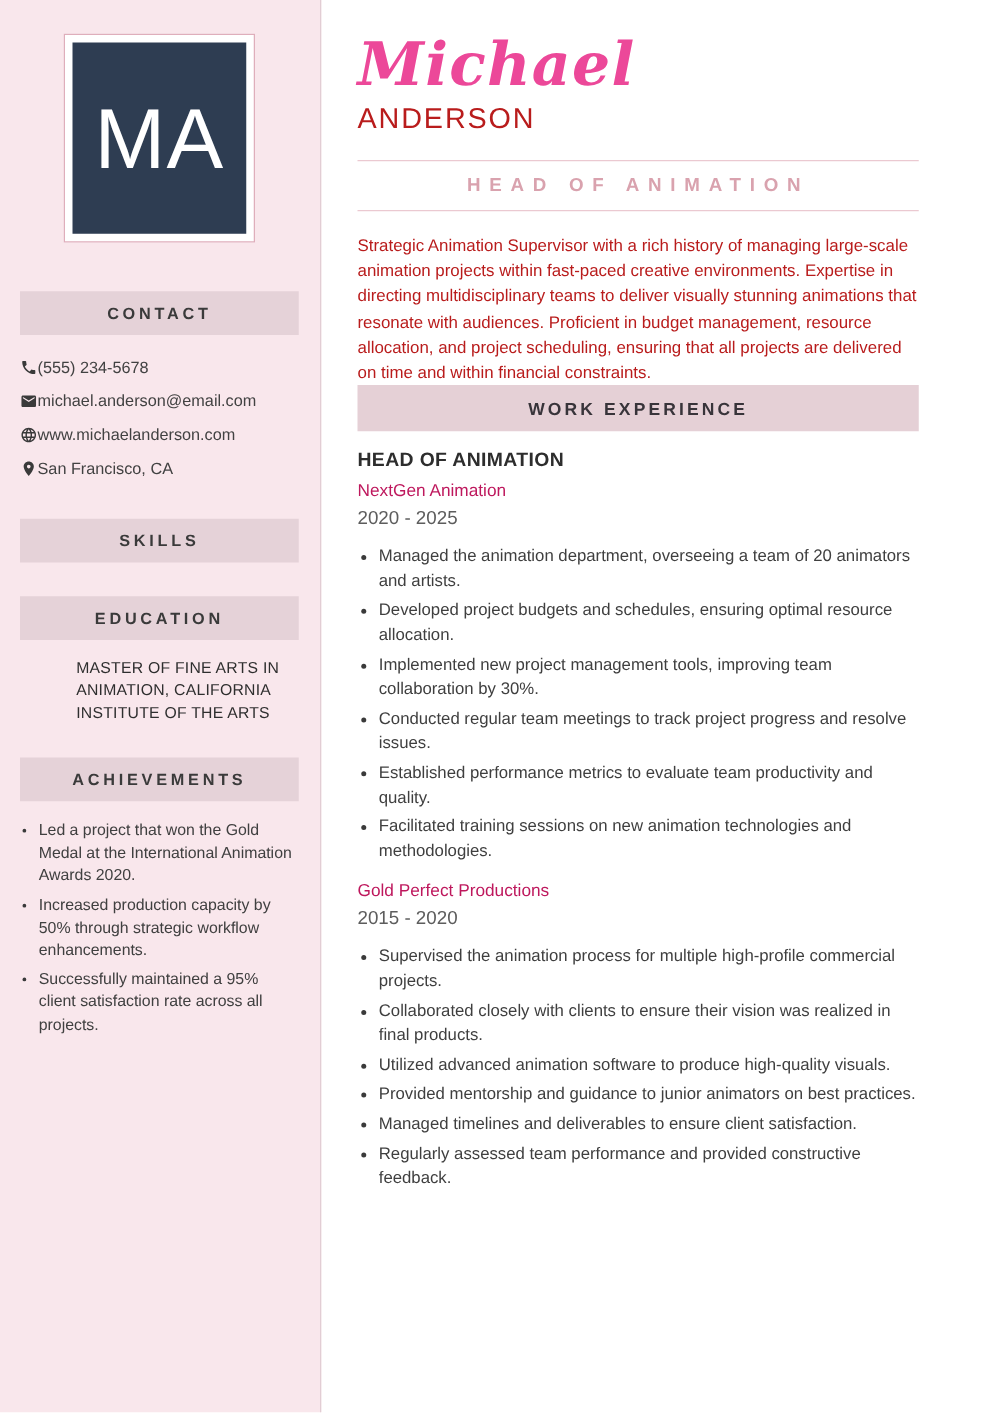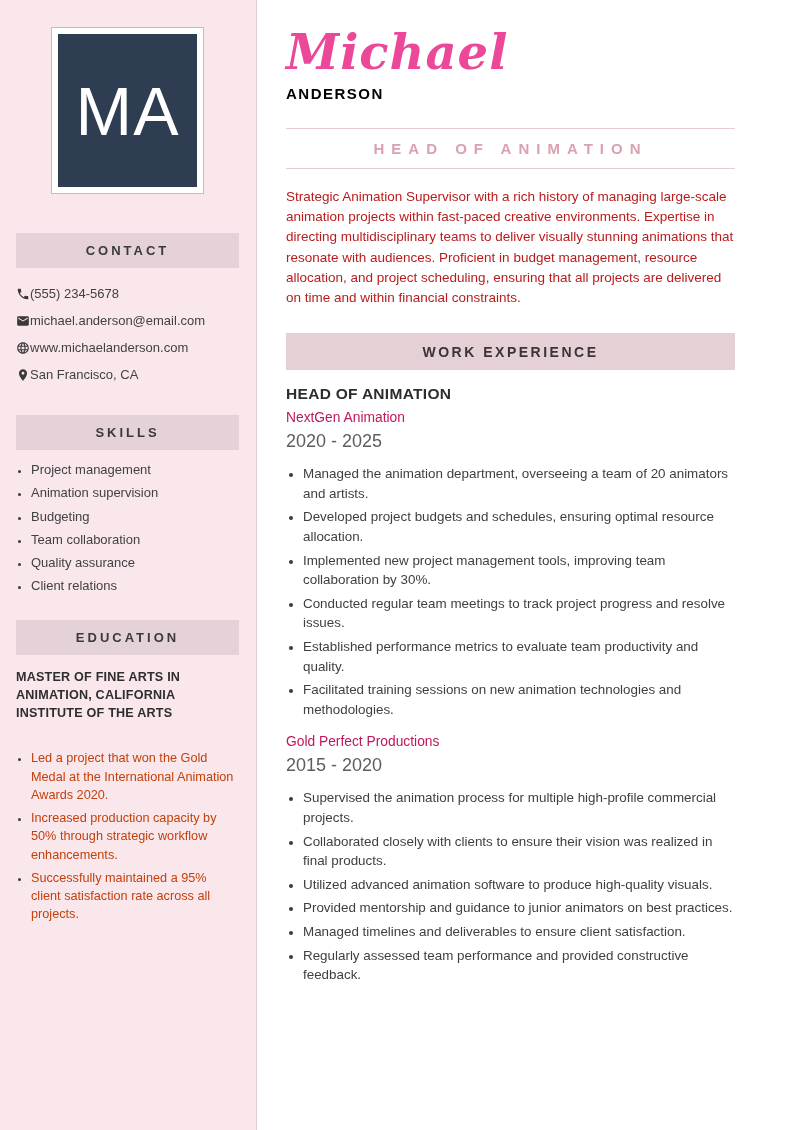--- a/index.html
+++ b/index.html
@@ -73,53 +73,54 @@
     padding-left:15px;
     font-size:13px;
     color:#424242;
   }
   .side-list li { line-height:14px; margin-bottom:9.3px; }
   .side-list li::marker { font-size:11px; color:#3a3a3a; }
 
   .degree {
     margin-top:13px;
     font-size:12.6px;
-    font-weight:bold;
+    font-weight:normal;
     color:#2e2e2e;
     line-height:18px;
     letter-spacing:0.2px;
+    margin-left:45px;
   }
   .ach-list {
     list-style:disc;
     margin:14px 0 0 0;
     padding-left:15px;
     font-size:12.7px;
-    color:#c2410c;
+    color:#404040;
   }
   .ach-list li { line-height:18.2px; margin-bottom:5px; }
   .ach-list li::marker { font-size:11px; color:#3a3a3a; }
 
   
   .main {
     flex:1;
     padding:24px 29px 0 29px;
   }
   .first-name {
     font-family:"DejaVu Serif", serif;
     font-style:italic;
     font-weight:bold;
     font-size:48px;
     color:#ec4899;
     line-height:56px;
     letter-spacing:1px;
   }
   .last-name {
-    font-size:15px;
-    font-weight:bold;
-    color:#000000;
+    font-size:23px;
+    font-weight:normal;
+    color:#b91c1c;
     letter-spacing:1.5px;
     margin-top:2px;
     line-height:24px;
   }
   .pink-rule {
     border:none;
     border-top:1px solid #ebc9d1;
     margin-top:22px;
   }
   .job-title-banner {
@@ -130,21 +131,20 @@
     color:#d9a2ae;
     padding:11px 0;
   }
   .summary {
     margin-top:18px;
     font-size:13.5px;
     line-height:20.2px;
     color:#b91c1c;
   }
   .work-band {
-    margin-top:25px;
     background:#e5d0d6;
     height:37px;
     display:flex; align-items:center; justify-content:center;
     font-size:14px;
     font-weight:bold;
     letter-spacing:2.5px;
     color:#38343a;
   }
   .job { margin-top:15px; }
   .job-title {
@@ -152,21 +152,21 @@
     font-weight:bold;
     color:#2d2d2d;
     letter-spacing:0.3px;
   }
   .job-company {
     font-size:13.8px;
     color:#be185d;
     margin-top:7px;
   }
   .job-dates {
-    font-size:18px;
+    font-size:15px;
     color:#5d5d5d;
     margin-top:6px;
   }
   .job-bullets {
     list-style:disc;
     margin:12px 0 0 0;
     padding-left:17px;
     font-size:13.4px;
     color:#3f3f3f;
   }
@@ -217,37 +217,30 @@
           <svg viewBox="0 0 24 24">
               <path d="M12 2C8.13 2 5 5.13 5 9c0 5.25 7 13 7 13s7-7.75 7-13c0-3.87-3.13-7-7-7zm0 9.5c-1.38 0-2.5-1.12-2.5-2.5s1.12-2.5 2.5-2.5 2.5 1.12 2.5 2.5-1.12 2.5-2.5 2.5z"></path>
             </svg>
         </span>
         <span>San Francisco, CA</span>
       </li>
     </ul>
 
     <section class="side-section">
       <div class="side-header">SKILLS</div>
-      <ul class="side-list">
-        <li>Project management</li>
-        <li>Animation supervision</li>
-        <li>Budgeting</li>
-        <li>Team collaboration</li>
-        <li>Quality assurance</li>
-        <li>Client relations</li>
-      </ul>
     </section>
 
 
     <section class="side-section">
       <div class="side-header">EDUCATION</div>
       <p class="degree">MASTER OF FINE ARTS IN ANIMATION, CALIFORNIA INSTITUTE OF THE ARTS</p>
     </section>
 
     <section class="side-section">
+      <div class="side-header">ACHIEVEMENTS</div>
       <ul class="ach-list">
         <li>Led a project that won the Gold Medal at the International Animation Awards 2020.</li>
         <li>Increased production capacity by 50% through strategic workflow enhancements.</li>
         <li>Successfully maintained a 95% client satisfaction rate across all projects.</li>
       </ul>
     </section>
 
   </aside>
 
   <main class="main">

